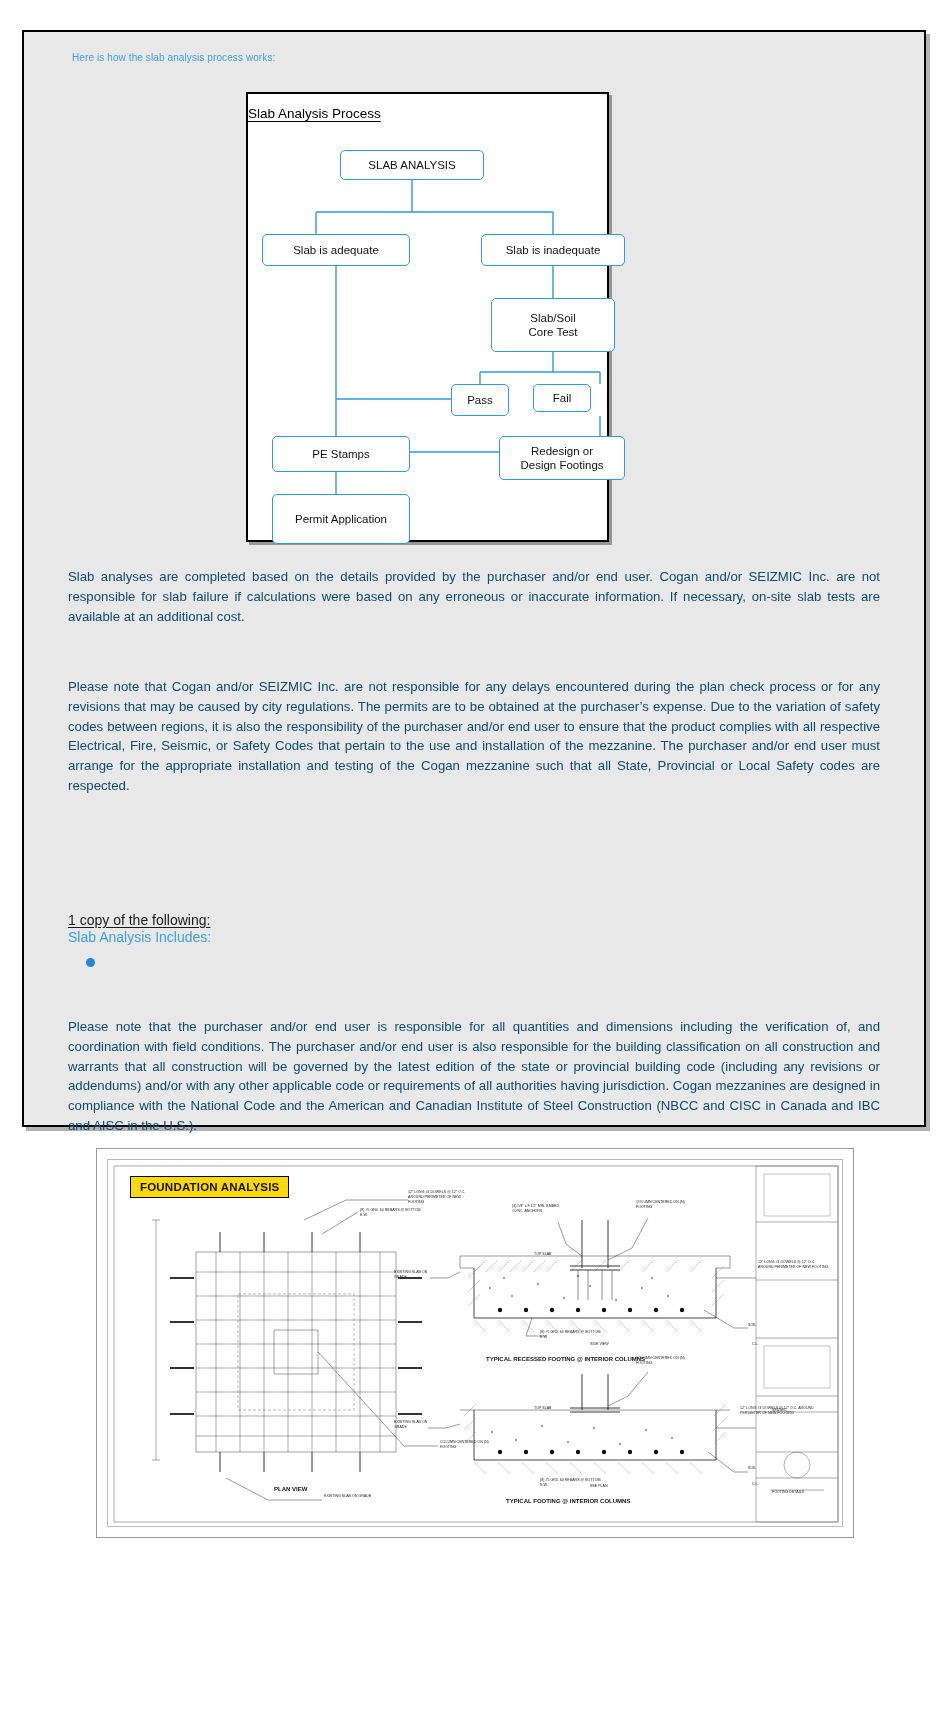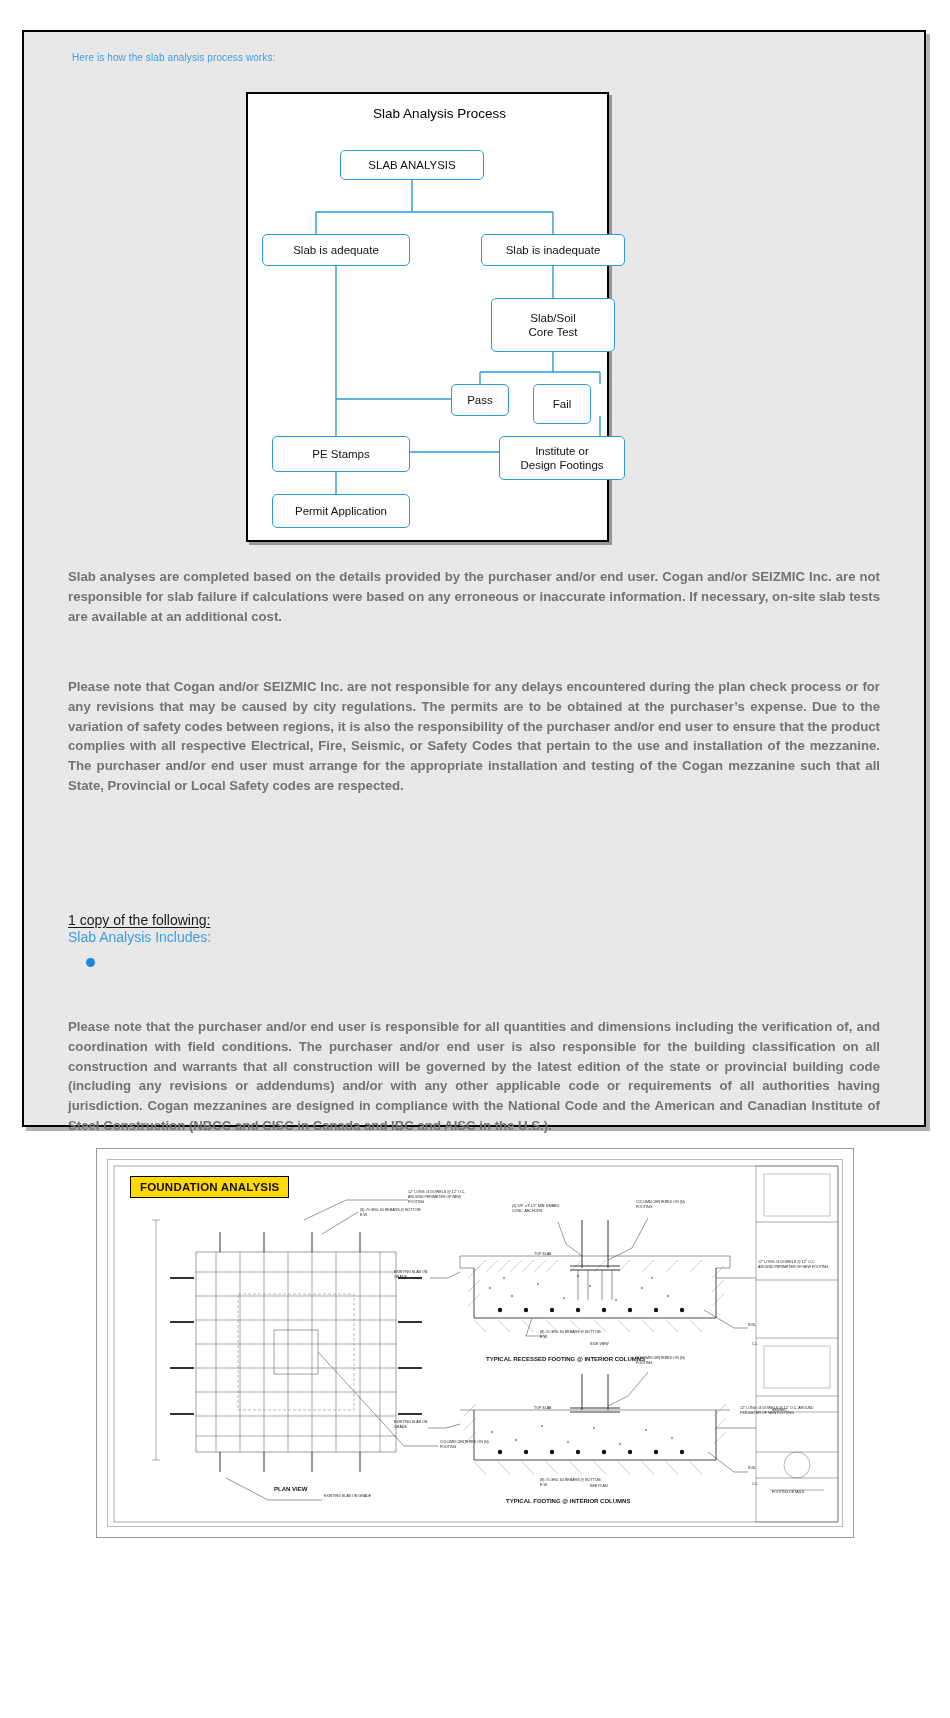--- a/index.html
+++ b/index.html
@@ -18,36 +18,36 @@
     color:#3c9fdc;font-size:10px;letter-spacing:.1px;
   }
 
   
   .chartbox{
     position:absolute;left:222px;top:60px;width:363px;height:450px;
     background:#ffffff;border:2px solid #000000;box-sizing:border-box;
     box-shadow:3px 3px 0 rgba(0,0,0,0.35);
   }
   .chart-title{
-    position:absolute;left:12px;top:12px;width:100%;text-align:center;
-    font-size:13.5px;color:#000;
+    position:absolute;left:0;top:12px;width:100%;text-align:left;
+    font-size:13.5px;color:#000;text-decoration:underline;
     text-underline-offset:3px;
   }
   .flow-svg{position:absolute;left:0;top:0;width:363px;height:450px;}
   .node{
     position:absolute;border:1.4px solid #2e9bd6;border-radius:5px;
     background:#ffffff;box-sizing:border-box;
     display:flex;align-items:center;justify-content:center;
     text-align:center;font-size:11.5px;color:#111;line-height:1.25;
   }
 
   
   .para{
     position:absolute;left:44px;width:812px;
-    font-size:13.2px;line-height:1.5;color:#737373;text-align:justify;font-weight:bold;
+    font-size:13.2px;line-height:1.5;color:#0c4a6e;text-align:justify;
   }
   .subhead{
     position:absolute;left:44px;color:#3c9fdc;font-size:14px;
   }
   .copyline{
     position:absolute;left:44px;font-size:14px;color:#1a1a1a;
     text-decoration:underline;text-underline-offset:2px;
   }
   .bullet-row{
     position:absolute;left:62px;width:790px;display:flex;gap:12px;
@@ -131,34 +131,34 @@
 
       <div class="node" style="left:243px;top:204px;width:124px;height:54px;flex-direction:column;">
         <span>Slab/Soil</span>
         <span>Core Test</span>
       </div>
 
       <div class="node" style="left:203px;top:290px;width:58px;height:32px;">
         <span>Pass</span>
       </div>
 
-      <div class="node" style="left:285px;top:290px;width:58px;height:40px;">
+      <div class="node" style="left:285px;top:290px;width:58px;height:28px;">
         <span>Fail</span>
       </div>
 
       <div class="node" style="left:24px;top:342px;width:138px;height:36px;">
         <span>PE Stamps</span>
       </div>
 
       <div class="node" style="left:251px;top:342px;width:126px;height:44px;flex-direction:column;">
-        <span>Institute or</span>
+        <span>Redesign or</span>
         <span>Design Footings</span>
       </div>
 
-      <div class="node" style="left:24px;top:400px;width:138px;height:34px;">
+      <div class="node" style="left:24px;top:400px;width:138px;height:50px;">
         <span>Permit Application</span>
       </div>
     </div>
 
     <div class="para" style="top:535px;">Slab analyses are completed based on the details provided by the purchaser and/or end user. Cogan and/or SEIZMIC Inc. are not responsible for slab failure if calculations were based on any erroneous or inaccurate information. If necessary, on-site slab tests are available at an additional cost.</div>
 
     <div class="para" style="top:645px;">Please note that Cogan and/or SEIZMIC Inc. are not responsible for any delays encountered during the plan check process or for any revisions that may be caused by city regulations. The permits are to be obtained at the purchaser’s expense. Due to the variation of safety codes between regions, it is also the responsibility of the purchaser and/or end user to ensure that the product complies with all respective Electrical, Fire, Seismic, or Safety Codes that pertain to the use and installation of the mezzanine. The purchaser and/or end user must arrange for the appropriate installation and testing of the Cogan mezzanine such that all State, Provincial or Local Safety codes are respected.</div>
 
     <div class="subhead" style="top:853px;margin-top:44px;">Slab Analysis Includes:</div>
 

